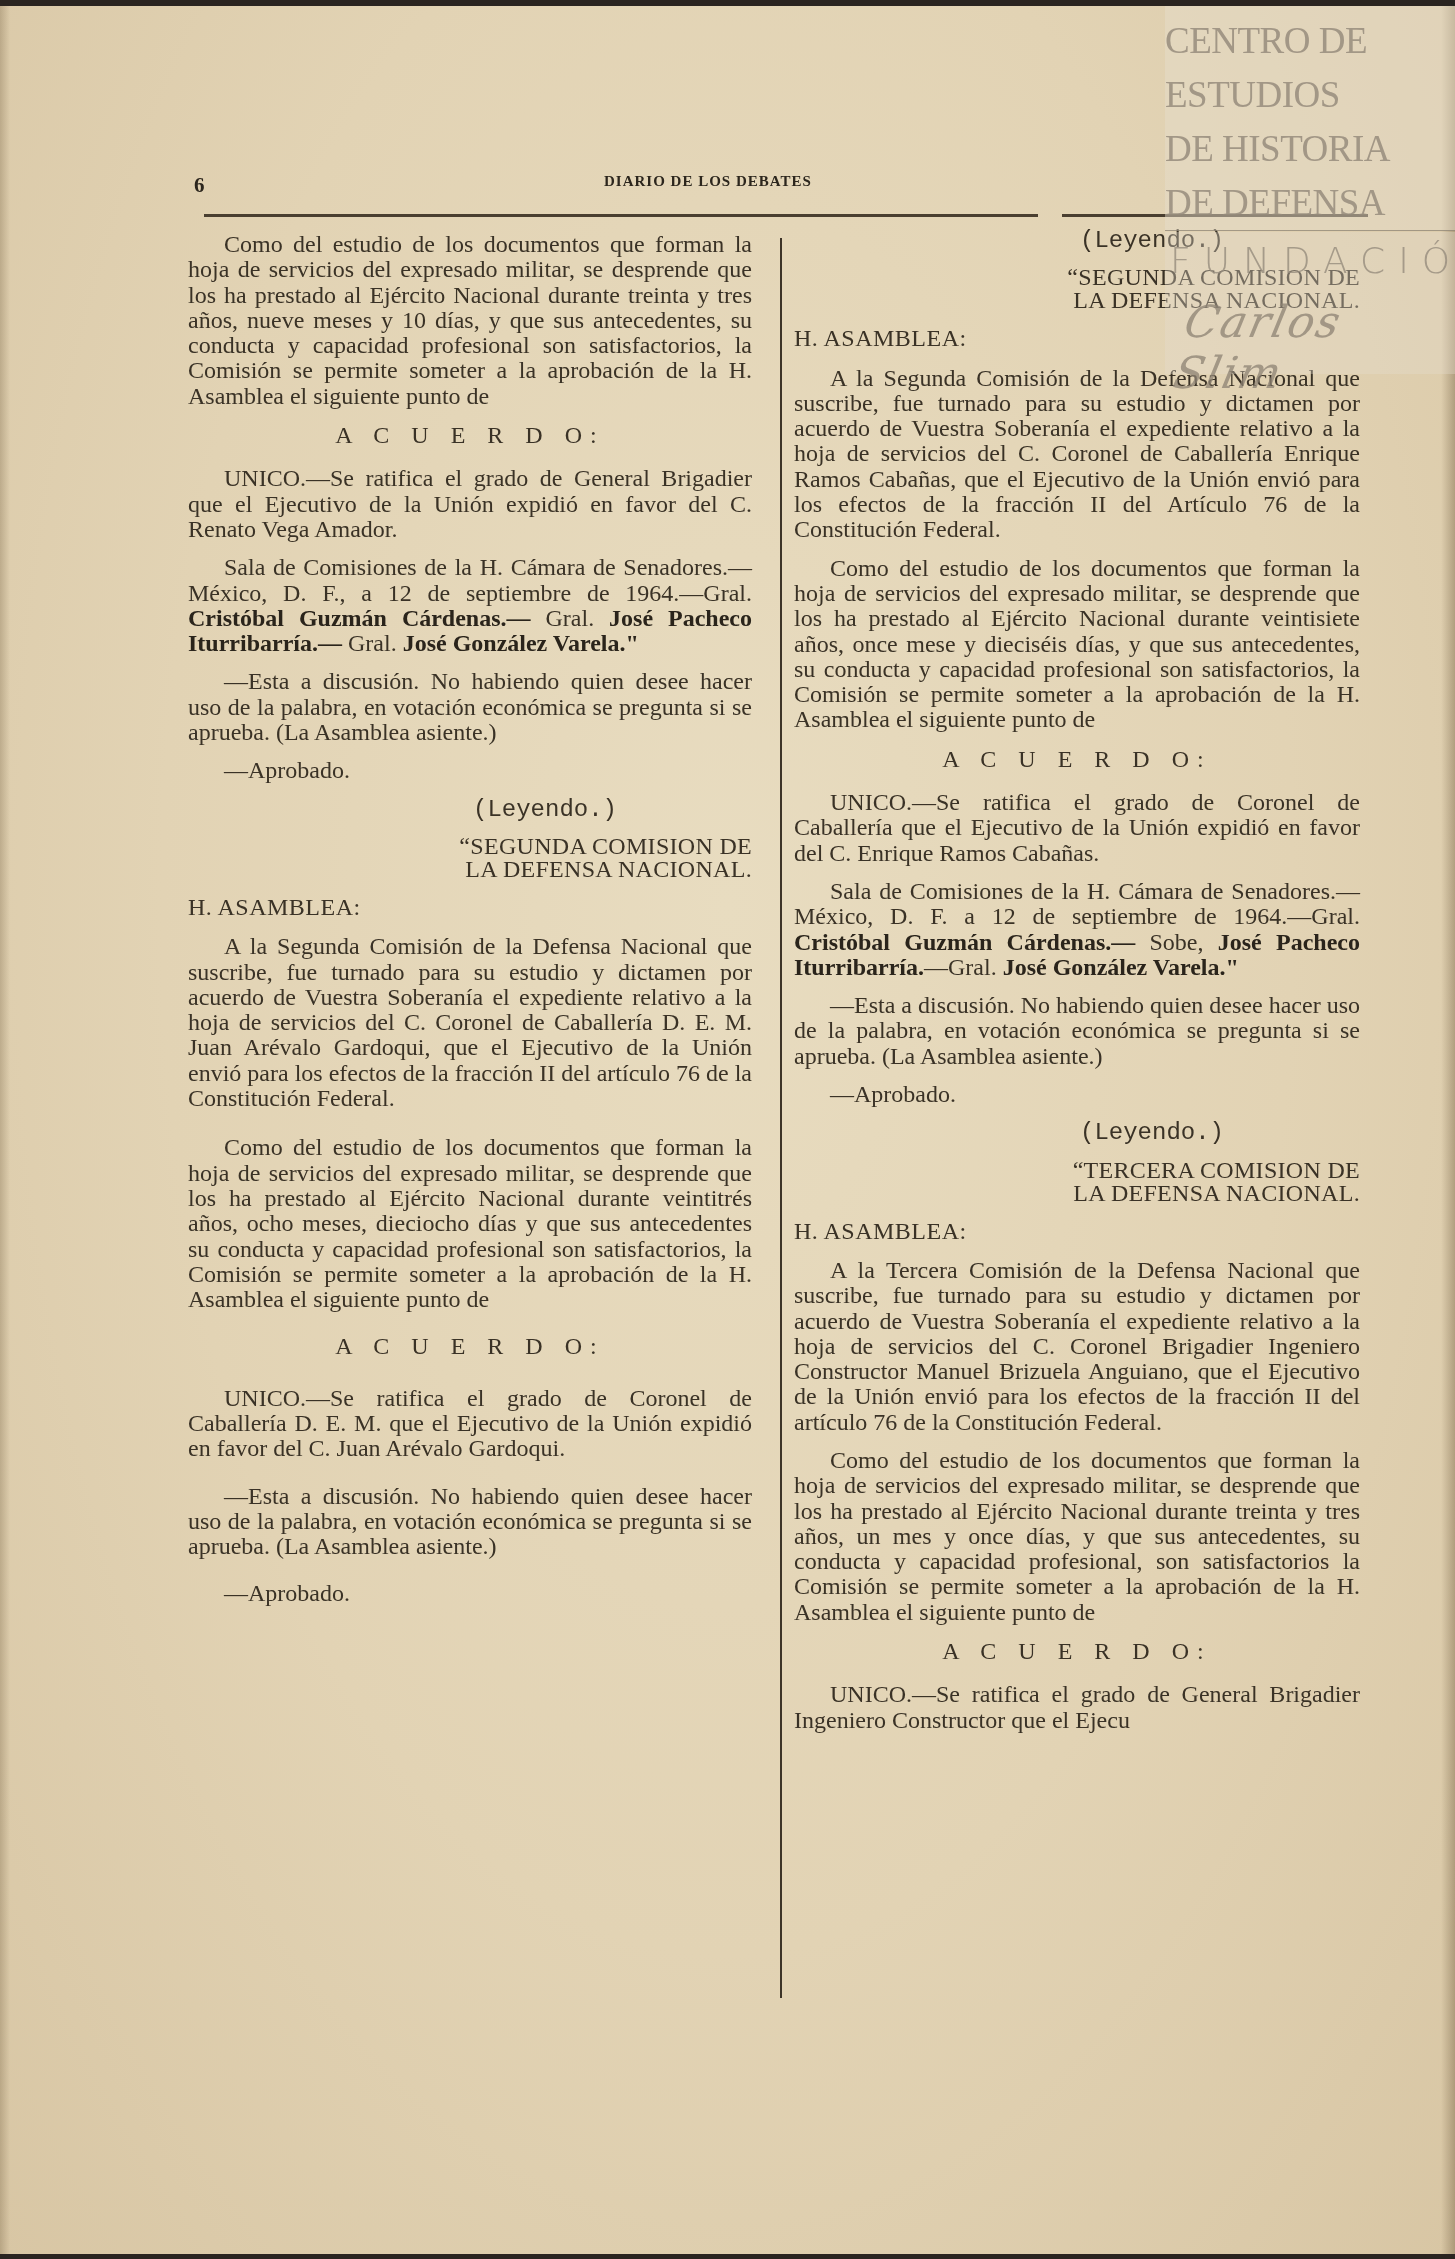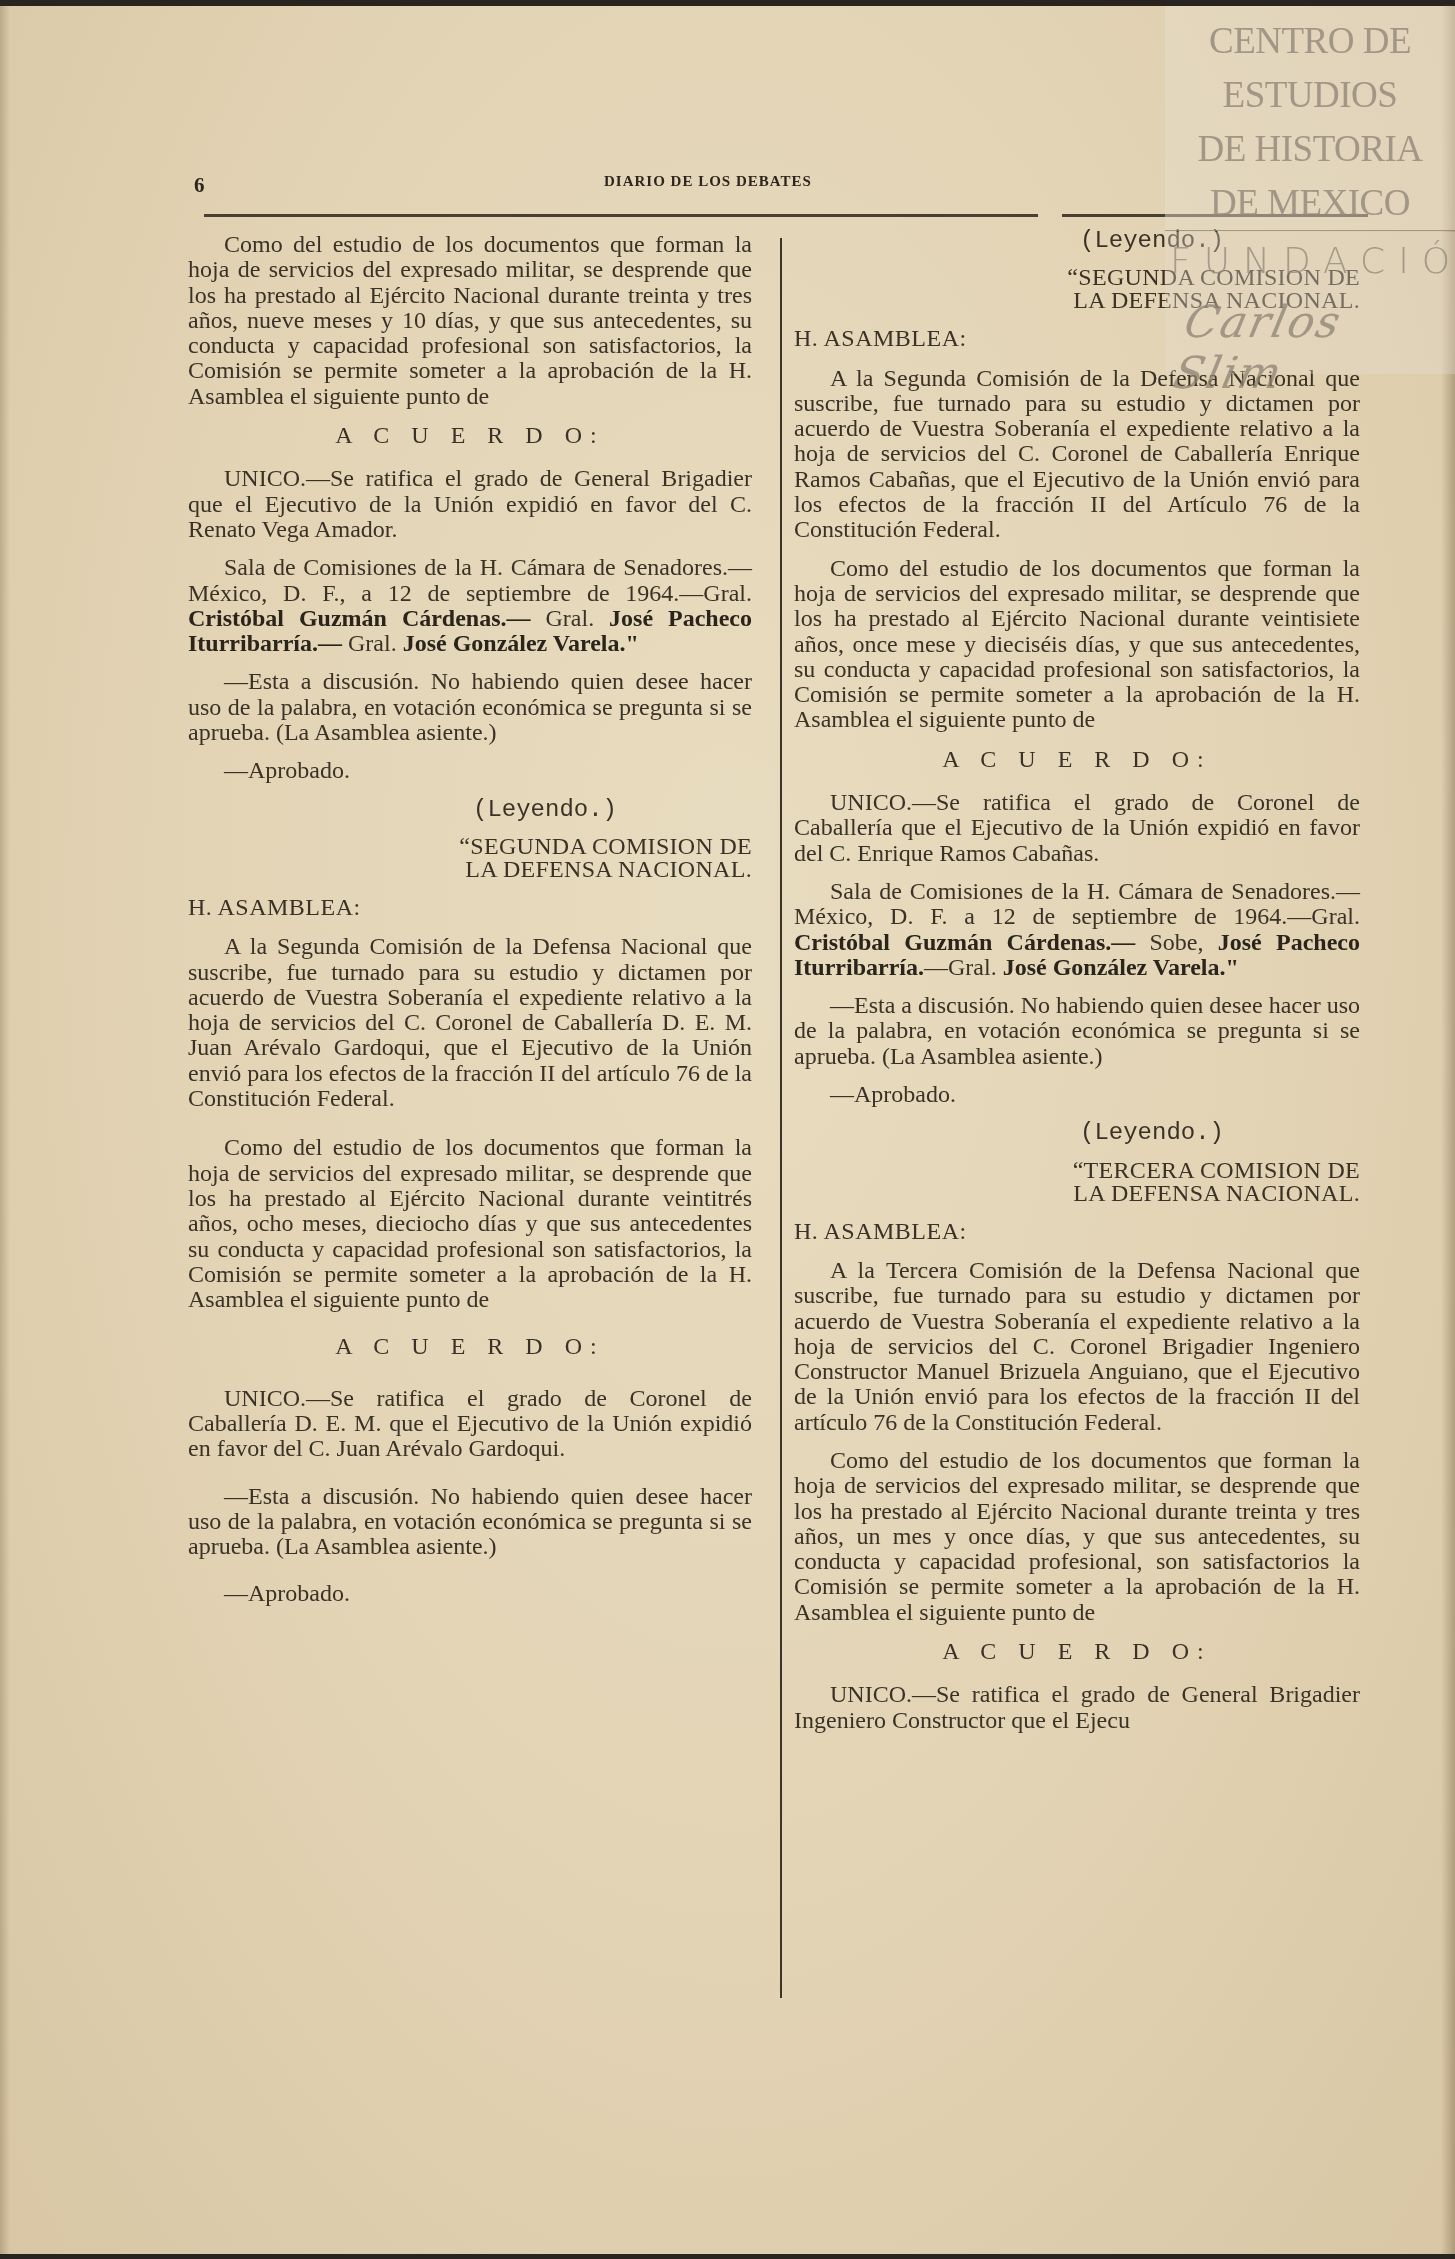--- a/index.html
+++ b/index.html
@@ -44,21 +44,21 @@
   .p.tight { margin-bottom: 2px; }
   .acuerdo { text-align: center; letter-spacing: 8px; margin: 14px 0 18px 0; text-indent: 0; }
   .leyendo { text-align: center; margin: 4px 0 13px 150px; text-indent: 0; font-family: Liberation Mono, monospace; }
   .commission { margin: 0 0 14px 0; padding-left: 234px; text-align: right; text-indent: 0; letter-spacing: 0.3px; line-height: 23px; }
   .asamblea { margin: 0 0 14px 0; text-indent: 0; letter-spacing: 0.5px; }
   b { color: #2a241b; }
   .wm-panel { position: absolute; left: 1165px; top: 0; width: 290px; height: 225px; background: rgba(230,222,205,0.45); }
   .wm-panel2 { position: absolute; left: 1165px; top: 226px; width: 290px; height: 142px; background: rgba(230,222,205,0.35); }
   .wm-line { position: absolute; left: 1165px; top: 224px; width: 290px; height: 1px; background: rgba(120,110,95,0.6); }
   .wm-centro {
-    position: absolute; left: 1165px; top: 8px; width: 290px; text-align: center;
+    position: absolute; left: 1165px; top: 8px; width: 290px; 
     font-family: "Liberation Serif", serif; font-size: 37px; line-height: 54px;
     color: rgba(150,140,125,0.85); letter-spacing: -0.5px;
   }
   .wm-fundacion {
     position: absolute; left: 1170px; top: 234px; width: 285px; font-family: "DejaVu Sans", sans-serif;
     font-size: 36px; letter-spacing: 13px; font-weight: 300; color: rgba(150,140,125,0.8);
   }
   .wm-signature {
     position: absolute; left: 1180px; top: 290px; width: 270px;
     font-family: "DejaVu Serif", serif; font-style: italic; font-size: 44px;
@@ -119,17 +119,17 @@
     <p class="p tight">UNICO.—Se ratifica el grado de General Brigadier Ingeniero Constructor que el Ejecu­</p>
   </div>
 
   <div class="wm-panel"></div>
   <div class="wm-panel2"></div>
   <div class="wm-line"></div>
   <div class="wm-centro">
     <div>CENTRO DE</div>
     <div>ESTUDIOS</div>
     <div>DE HISTORIA</div>
-    <div>DE MEXICO</div>
+    <div>DE DEFENSA</div>
   </div>
   <div class="wm-fundacion">FUNDACIÓN</div>
   <div class="wm-signature">Carlos Slim</div>
 </div>
 
 </body></html>

